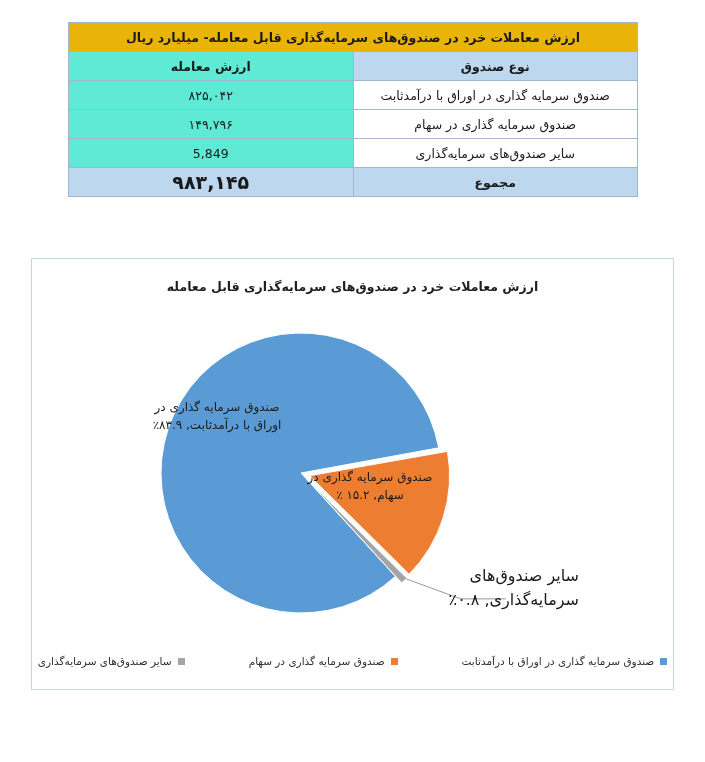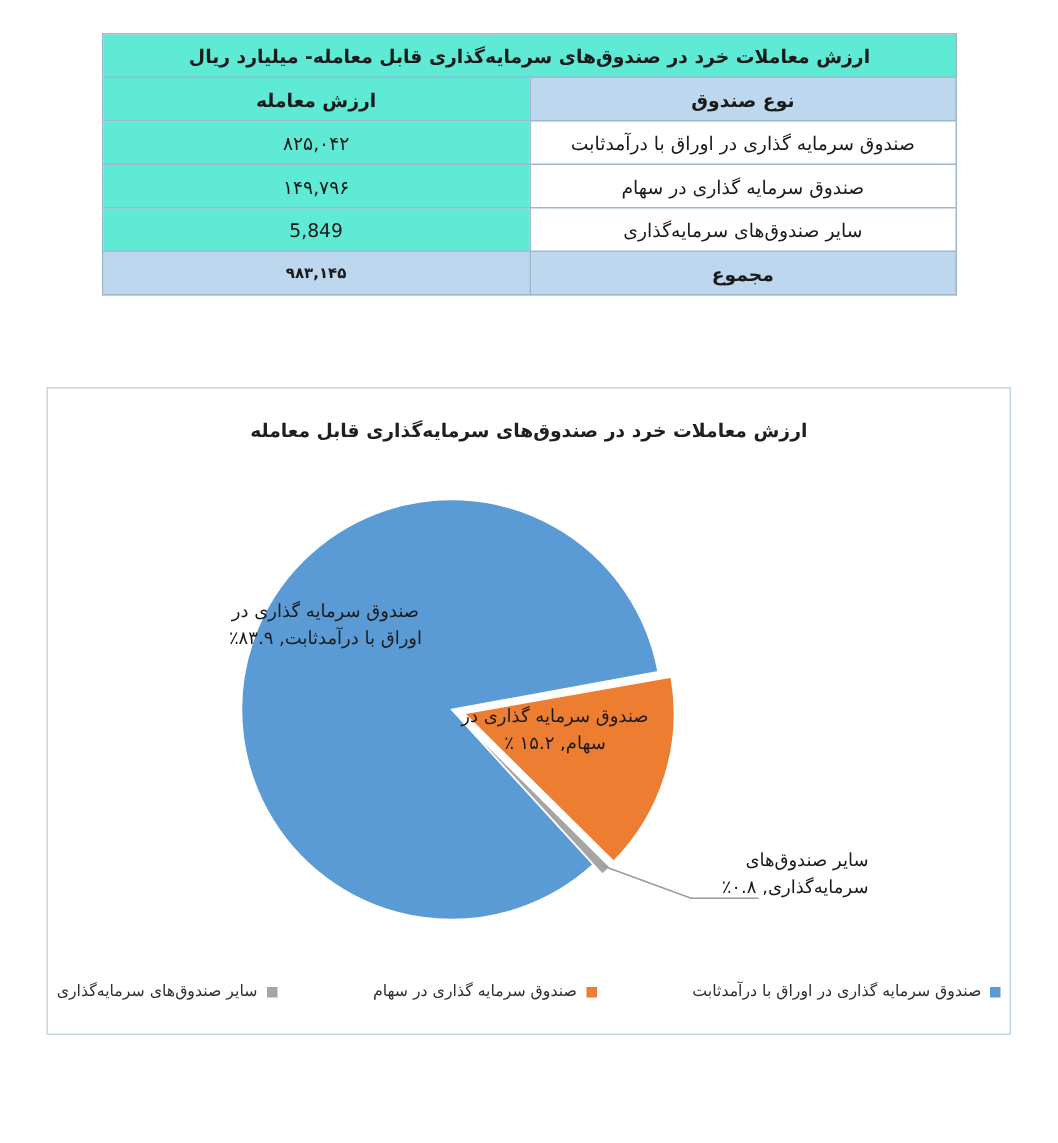--- a/index.html
+++ b/index.html
@@ -30,21 +30,21 @@
   }
   table.data-table td {
     border: 1px solid #9fb6cd;
     padding: 0;
     height: 28px;
     vertical-align: middle;
     font-size: 12.5px;
     color: #1a1a1a;
   }
   td.title-cell {
-    background: #5eead4;
+    background: #eab308;
     color: #ffffff;
     font-weight: bold;
     font-size: 14px;
     text-align: center;
     height: 31px;
     border: 1px solid #11285C;
     letter-spacing: -0.1px;
   }
   td.col-head {
     background: #BDD7EE;
@@ -64,21 +64,21 @@
     width: 160px;
     font-size: 12.5px;
   }
   tr.total-row td {
     background: #BDD7EE;
     font-weight: bold;
   }
   tr.total-row td.value-cell {
     background: #BDD7EE;
     font-weight: bold;
-    font-size: 10px;
+    font-size: 19px;
   }
 
   
   #chart-card {
     position: absolute;
     left: 31px;
     top: 258px;
     width: 643px;
     height: 432px;
     border: 1px solid #c5d5e6;
@@ -128,21 +128,21 @@
     left: 305px;
     top: 468px;
     width: 130px;
     text-align: center;
   }
   #label-gray {
     left: 469px;
     top: 564px;
     width: 110px;
     text-align: right;
-    font-size: 12px;
+    font-size: 16px;
   }
 
   
   #legend {
     position: absolute;
     left: 0;
     top: 655px;
     width: 705px;
     display: flex;
     flex-direction: row-reverse;

